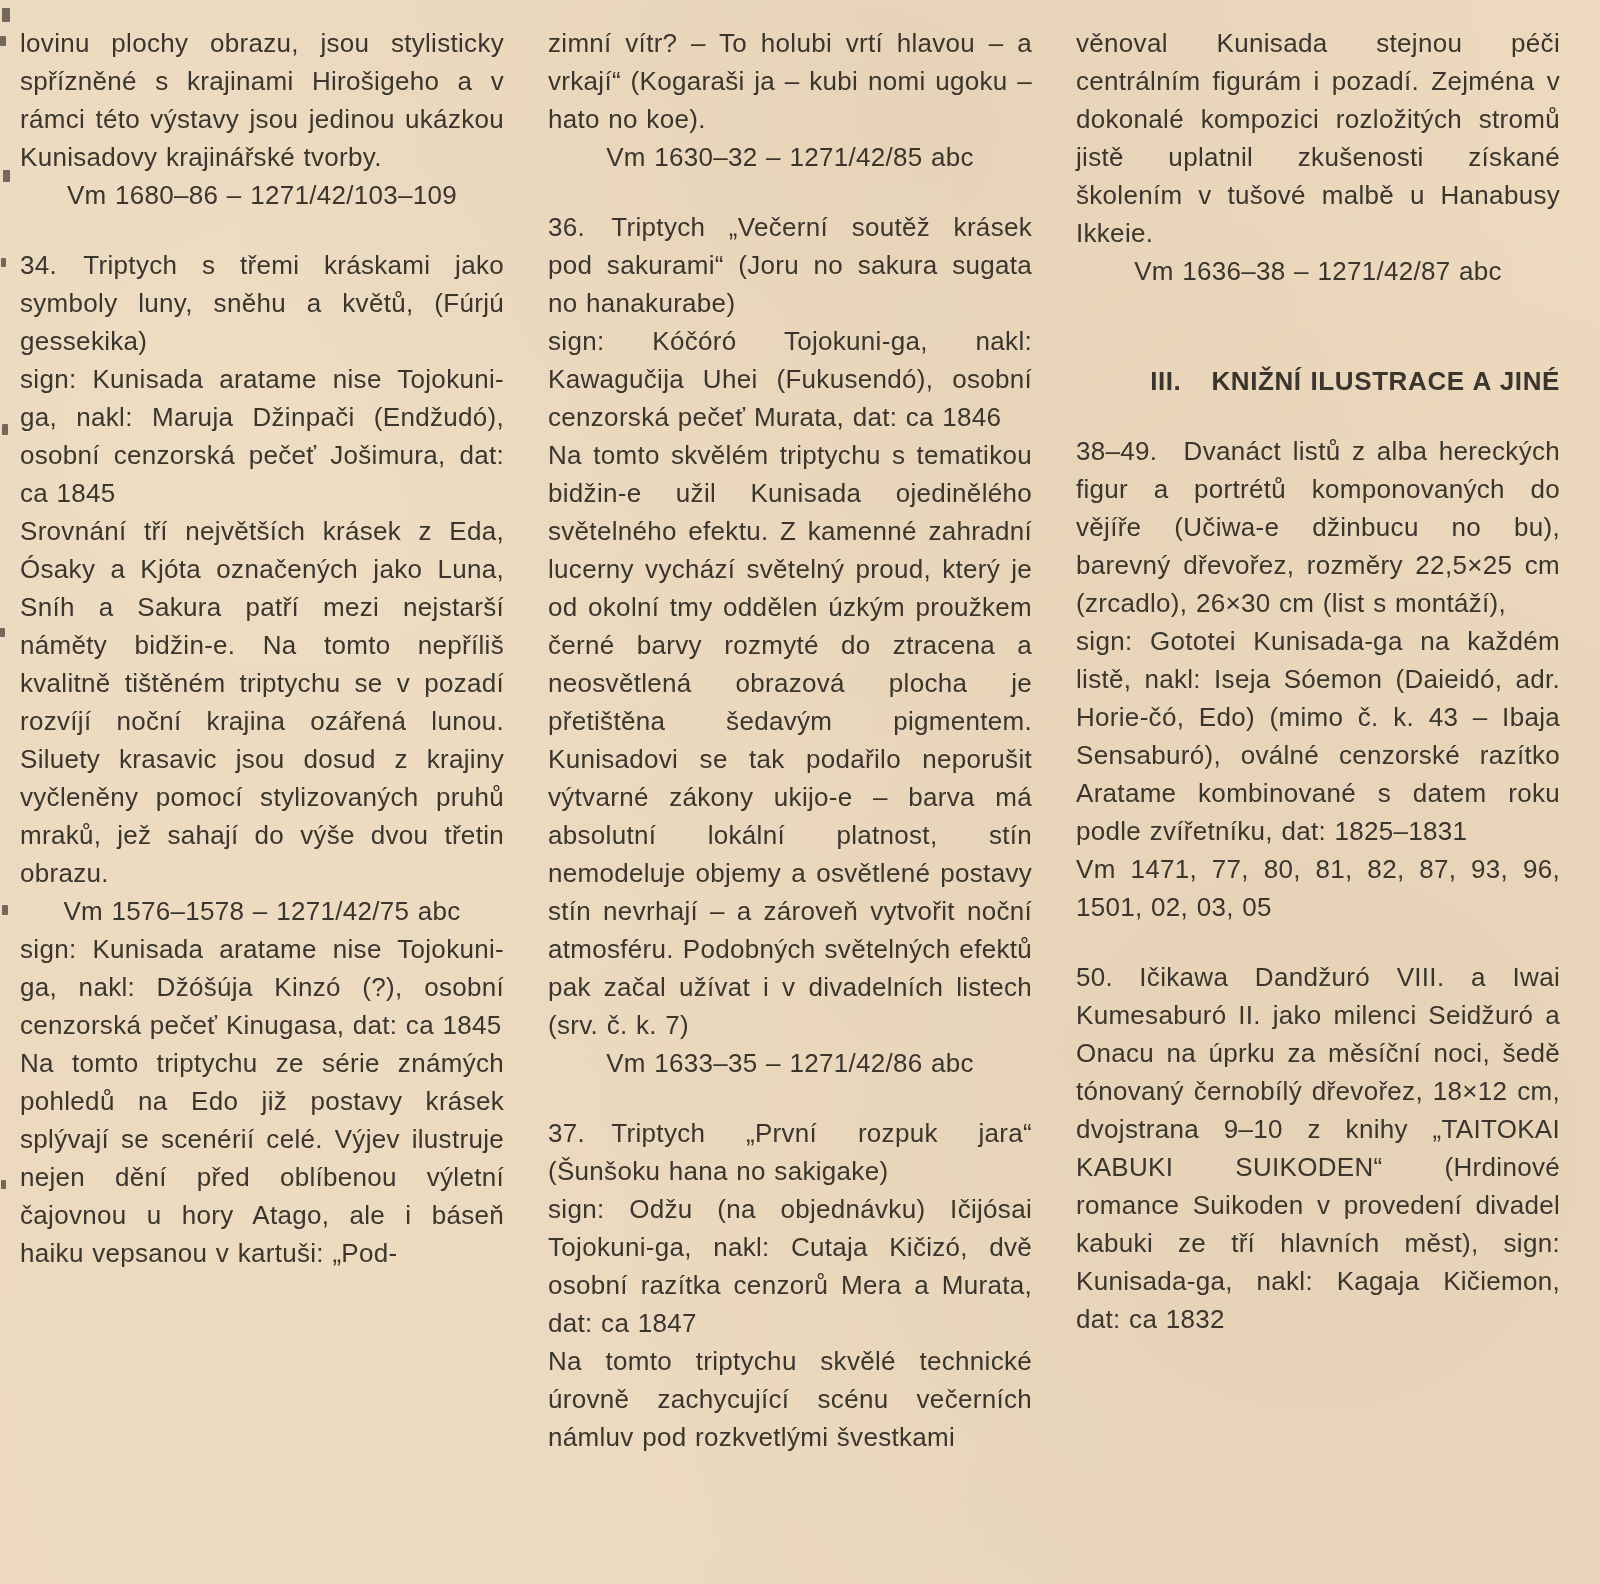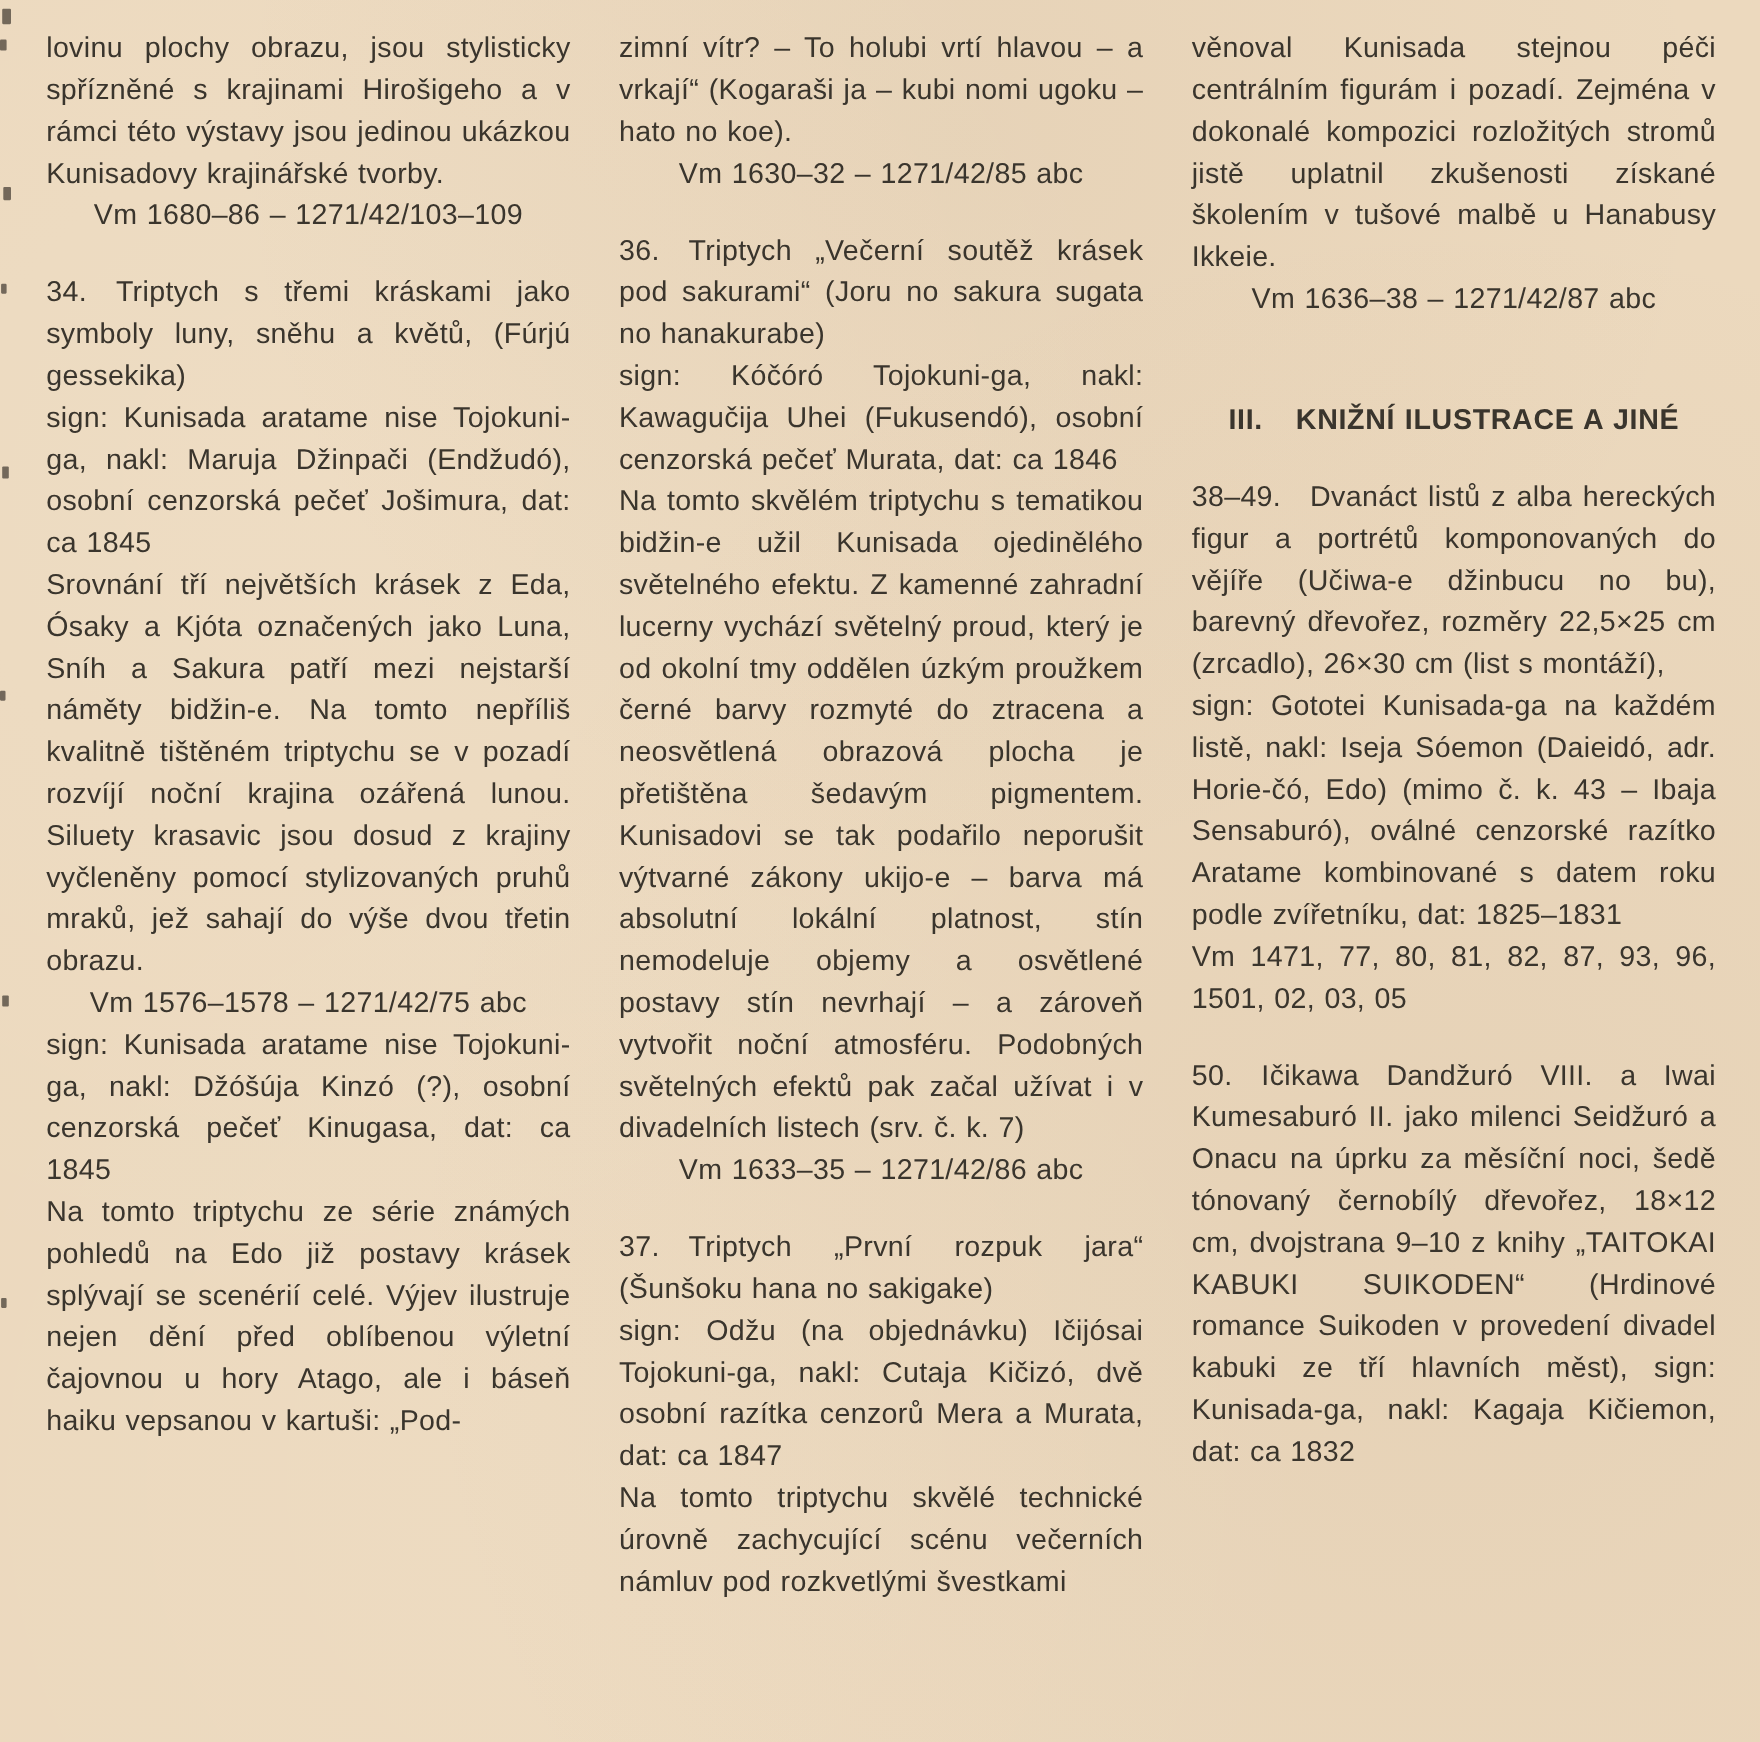--- a/index.html
+++ b/index.html
@@ -18,21 +18,21 @@
       radial-gradient(circle at 55% 8%, rgba(130,95,60,0.05), transparent 40%),
       radial-gradient(circle at 35% 85%, rgba(255,250,240,0.07), transparent 40%);
     font-family: "Liberation Sans", "DejaVu Sans", sans-serif;
     color: #3a352d;
   }
   .page {
     display: flex;
     box-sizing: border-box;
     width: 1600px;
     height: 1216px;
-    padding: 24px 40px 10px 42px;
+    padding: 24px 40px 10px 20px;
     gap: 44px;
   }
   .column {
     flex: 1 1 0;
     min-width: 0;
   }
   .block {
     margin: 0;
     font-size: 26px;
     line-height: 38px;
@@ -43,21 +43,21 @@
   .vm {
     text-align: center;
   }
   .entry {
     margin-top: 32px;
   }
   .heading {
     margin-top: 72px;
     margin-bottom: 16px;
     font-weight: bold;
-    text-align: center;
+    text-align: right;
     letter-spacing: 0.6px;
   }
   .heading .heading-number {
     display: inline-block;
     margin-right: 30px;
   }
   .speck {
     position: absolute;
     background: #4a4138;
     border-radius: 1px;

